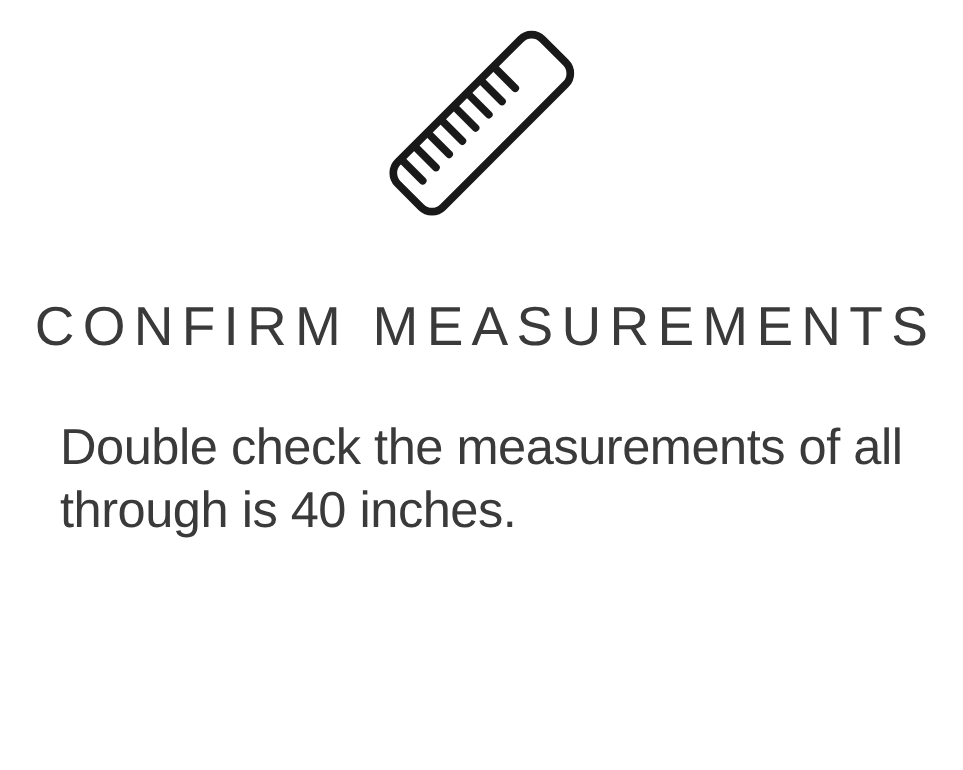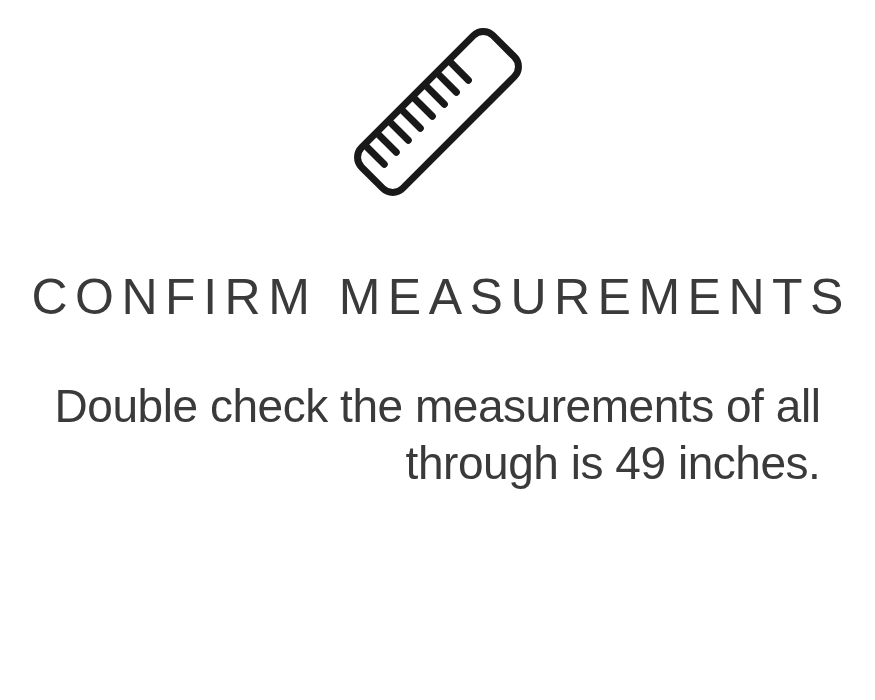--- a/index.html
+++ b/index.html
@@ -32,21 +32,21 @@
     color: #3a3a3a;
     white-space: nowrap;
     text-align: center;
   }
   .body-text {
     margin-top: 52px;
     font-size: 46px;
     font-weight: 400;
     line-height: 57px;
     color: #3a3a3a;
-    text-align: right;
+    text-align: left;
     letter-spacing: -0.01em;
   }
   .body-line { white-space: nowrap; }
 </style>
 </head>
 <body>
 
 <div class="page">
 
   <div class="icon-wrap">
@@ -64,16 +64,16 @@
           <line x1="139" y1="67" x2="139" y2="94"></line>
         </g>
       </g>
     </svg>
   </div>
 
   <h1 class="heading">CONFIRM MEASUREMENTS</h1>
 
   <div class="body-text">
     <div class="body-line">Double check the measurements of all</div>
-    <div class="body-line">through is 49 inches.</div>
+    <div class="body-line">through is 40 inches.</div>
   </div>
 
 </div>
 
 </body></html>

